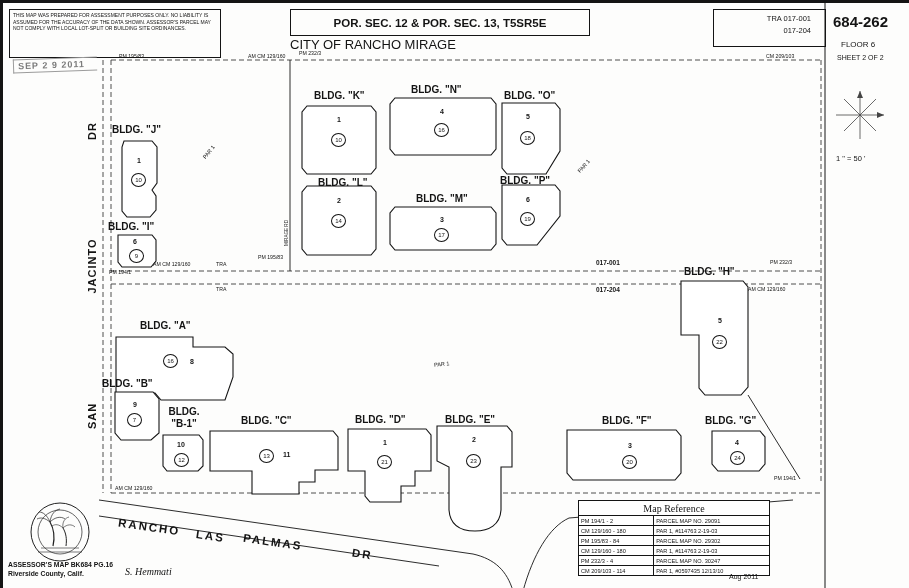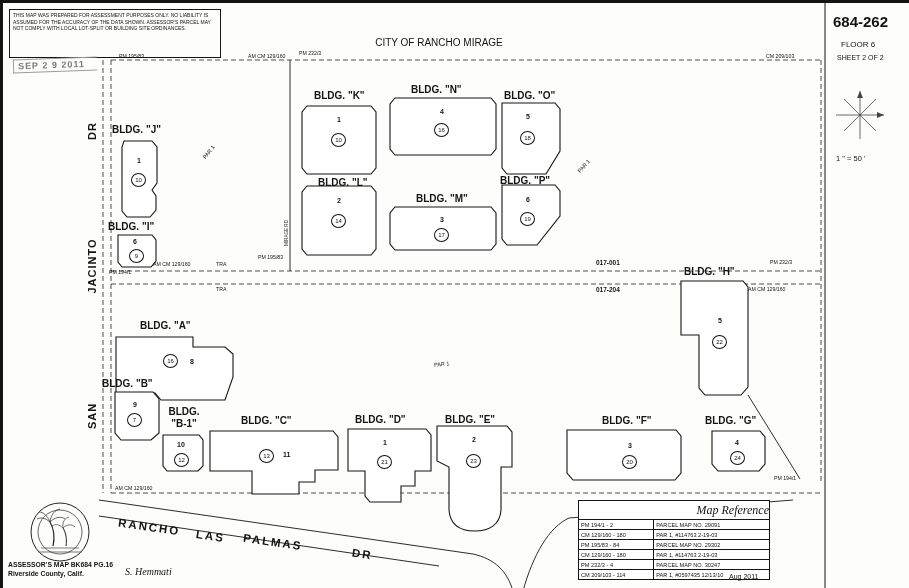--- a/index.html
+++ b/index.html
@@ -3,41 +3,41 @@
 <meta charset="utf-8">
 <style>
   html,body{margin:0;padding:0}
   body{background:#8a8a8a;font-family:"Liberation Sans","DejaVu Sans",sans-serif}
   #sheet{position:relative;width:909px;height:588px;background:#fdfdfc;border:3px solid #141414;overflow:hidden;color:#141414;margin:0 auto}
   #sheet>svg{position:absolute;left:0;top:0}
   .box{position:absolute;border:1px solid #141414;background:transparent}
   .disclaimer{left:6px;top:6px;width:204px;height:43px;font-size:5px;line-height:1.3;padding:2px 3px;text-transform:uppercase}
   .stamp{position:absolute;left:10px;top:55px;color:#7b7b7b;border:1.5px solid #9c9c9c;border-right:none;padding:1px 12px 1px 4px;font-weight:bold;font-size:9px;transform:rotate(-2deg);letter-spacing:1px}
   .titlebox{left:287px;top:6px;width:298px;height:25px;display:flex;align-items:center;justify-content:center;font-weight:bold;font-size:11.5px;white-space:nowrap}
-  .subtitle{position:absolute;left:287px;top:34px;width:298px;text-align:center;font-size:10px}
+  .subtitle{position:absolute;left:287px;top:34px;width:298px;font-size:13px}
   .trabox{left:710px;top:6px;width:97px;height:33px;font-size:7.5px;text-align:right;padding:3px 14px 0 0;line-height:1.55}
   .bookno{position:absolute;left:830px;top:10px;font-size:15px;font-weight:bold}
   .floor{position:absolute;left:838px;top:37px;font-size:8px}
   .sheetno{position:absolute;left:834px;top:51px;font-size:7px}
   .scale{position:absolute;left:833px;top:151px;font-size:7.5px;white-space:nowrap}
   .vstreet{position:absolute;font-weight:bold;font-size:11px;letter-spacing:1px;transform:translate(-50%,-50%) rotate(-90deg);white-space:nowrap}
   .bstreet{position:absolute;font-weight:bold;font-size:11.5px;letter-spacing:2px;transform:rotate(8deg);white-space:nowrap}
   .bldg-label{position:absolute;font-weight:bold;font-size:10px;white-space:nowrap}
   .bldg-label.wrap{white-space:normal;width:42px;text-align:center;line-height:1.15}
   .unit{position:absolute;font-size:7px;font-weight:bold}
   .pc{position:absolute;width:13px;height:12px;border:1px solid #141414;border-radius:50%;font-size:6px;display:flex;align-items:center;justify-content:center;background:#fff}
   .ann{position:absolute;font-size:5.2px;white-space:nowrap}
   .ann.b{font-weight:bold;font-size:6.5px}
   .par{position:absolute;font-size:5.5px;white-space:nowrap}
   .r52{transform:rotate(-52deg)}
   .r48{transform:rotate(-48deg)}
   .r5{transform:rotate(-5deg)}
   .vroad{position:absolute;font-size:4.6px;transform:translate(-50%,-50%) rotate(-90deg);white-space:nowrap;color:#333}
   .mapref{position:absolute;left:575px;top:497px;width:190px;border:1px solid #141414;background:#fff;font-size:5.6px}
-  .mapref .t{text-align:right;font-size:12px;padding:1.5px 0;font-family:"Liberation Serif","DejaVu Serif",serif;font-style:italic}
+  .mapref .t{text-align:center;font-size:10px;padding:1.5px 0;font-family:"Liberation Serif","DejaVu Serif",serif;}
   .mr-row{display:flex;border-top:1px solid #141414}
   .mr-row .c1{width:37%;padding:1.5px 2px;border-right:1px solid #141414;white-space:nowrap}
   .mr-row .c2{flex:1;padding:1.5px 2px;white-space:nowrap}
   .assessor{position:absolute;left:5px;top:558px;font-size:6.8px;line-height:1.3;font-weight:bold}
   .sig{position:absolute;left:122px;top:563px;font-family:"Liberation Serif","DejaVu Serif",serif;font-style:italic;font-size:10px}
   .augdate{position:absolute;left:726px;top:570px;font-size:7px}
 </style>
 </head>
 <body>
 
@@ -101,21 +101,26 @@
       <path d="M50,543 C52,534 51,526 47,519" stroke-width="1.2"></path>
       <path d="M47,519 C42,515 38,514 34,516 M47,519 C44,512 40,509 36,509 M47,519 C48,511 52,507 57,506 M47,519 C52,514 58,513 62,516" stroke-width="0.7"></path>
       <path d="M63,543 C64,536 63,530 60,525" stroke-width="1"></path>
       <path d="M60,525 C56,521 52,521 49,523 M60,525 C59,519 62,515 66,514 M60,525 C64,521 69,521 72,524" stroke-width="0.6"></path>
       <path d="M38,545 L76,545 M35,549 L79,549" stroke-width="0.6"></path>
     </g>
   </svg>
 
   <div class="box disclaimer">THIS MAP WAS PREPARED FOR ASSESSMENT PURPOSES ONLY. NO LIABILITY IS ASSUMED FOR THE ACCURACY OF THE DATA SHOWN. ASSESSOR'S PARCEL MAY NOT COMPLY WITH LOCAL LOT-SPLIT OR BUILDING SITE ORDINANCES.</div>
   <div class="stamp">SEP 2 9 2011</div>
+  <div class="box titlebox">POR. SEC. 12 &amp; POR. SEC. 13, T5SR5E</div>
   <div class="subtitle">CITY OF RANCHO MIRAGE</div>
+  <div class="box trabox">
+    <div>TRA 017-001</div>
+    <div>017-204</div>
+  </div>
   <div class="bookno">684-262</div>
   <div class="floor">FLOOR 6</div>
   <div class="sheetno">SHEET 2 OF 2</div>
   <div class="scale">1 " = 50 '</div>
 
   <div class="vstreet" style="left:89px;top:128px">DR</div>
   <div class="vstreet" style="left:89px;top:263px">JACINTO</div>
   <div class="vstreet" style="left:89px;top:413px">SAN</div>
   <div class="bstreet" style="left:115px;top:518px">RANCHO</div>
   <div class="bstreet" style="left:193px;top:527px">LAS</div>

